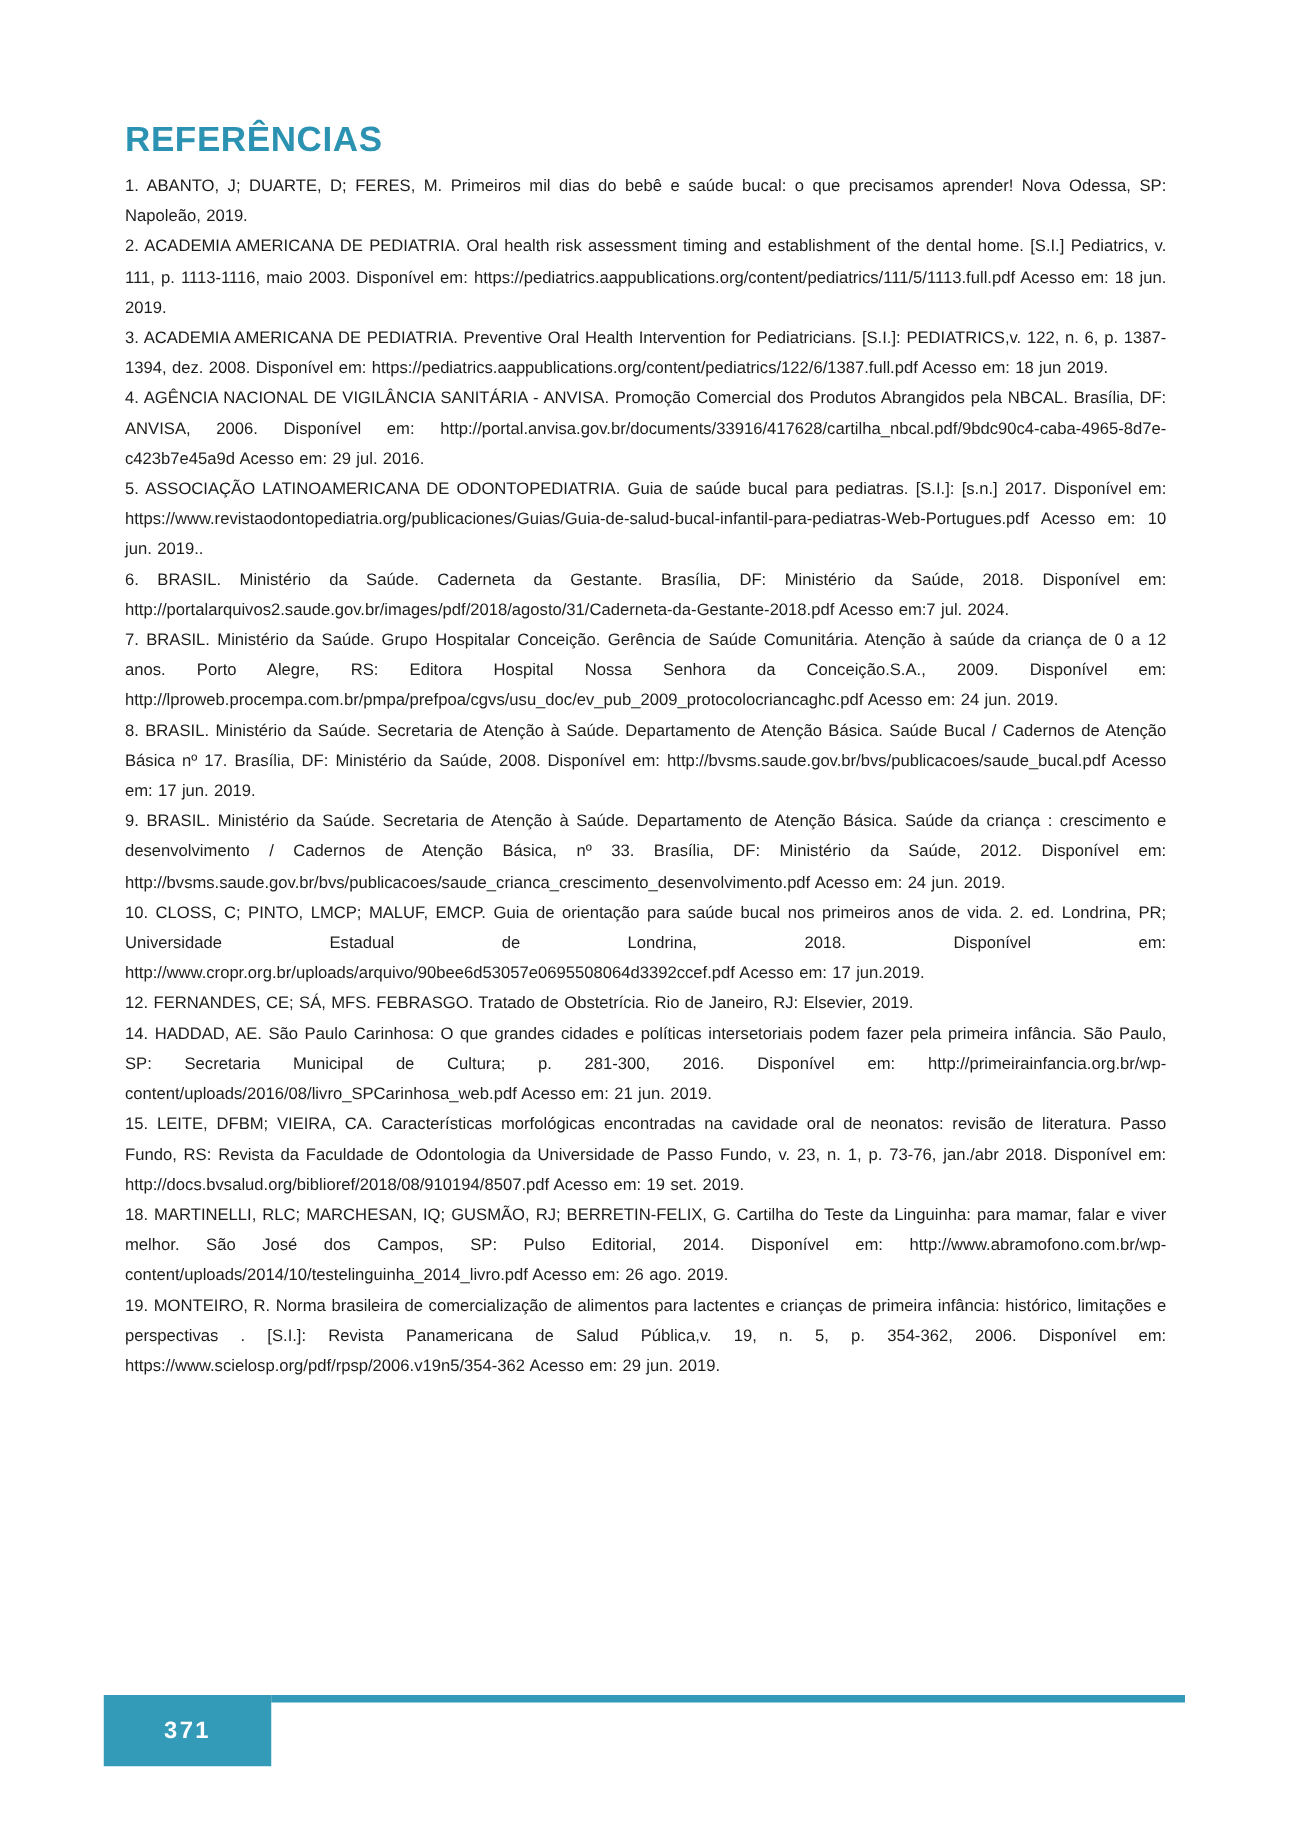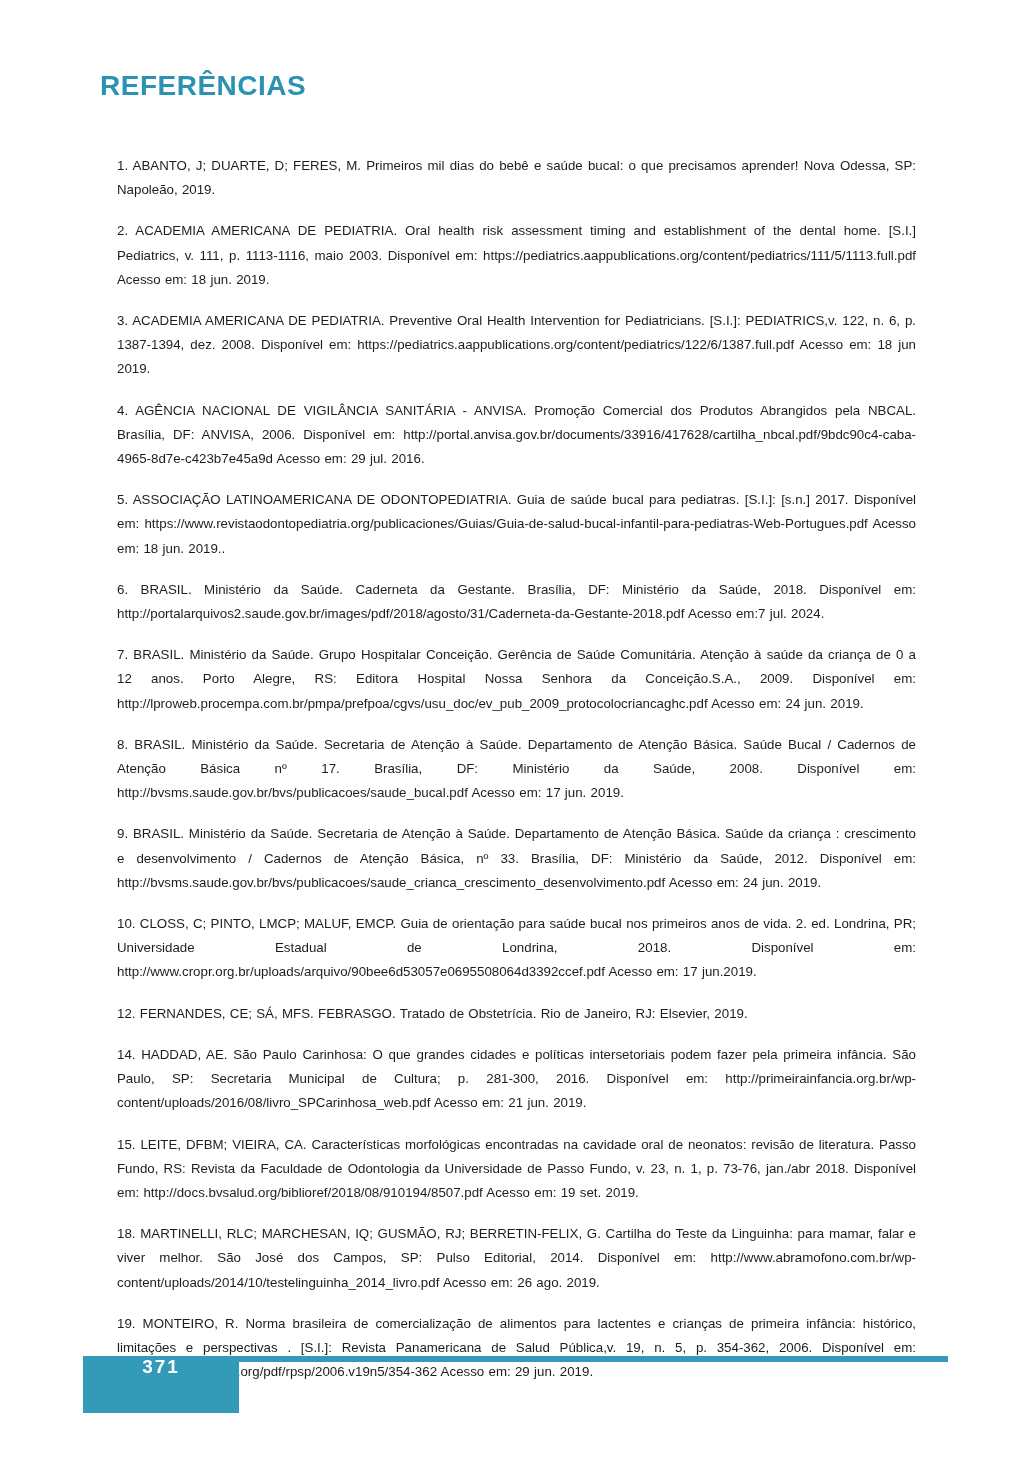--- a/index.html
+++ b/index.html
@@ -16,51 +16,51 @@
     overflow: hidden;
   }
   .page {
     position: absolute;
     inset: 0;
     background: #ffffff;
   }
   .title {
     position: absolute;
     left: 100px;
-    top: 70px;
+    top: 96px;
     margin: 0;
     font-size: 28px;
     font-weight: 700;
     letter-spacing: 0.5px;
     color: #2c92b1;
   }
   .refs {
     position: absolute;
     left: 100px;
     top: 137px;
     width: 833px;
   }
   .ref {
-    margin: 17px;
+    margin: 0;
     padding: 0;
     text-align: justify;
     font-size: 13.3px;
     line-height: 24.2px;
     color: #1d1d1b;
     word-spacing: 0.6px;
   }
   .footer-box {
     position: absolute;
     left: 83px;
     top: 1356px;
-    width: 156px;
+    width: 134px;
     height: 57px;
     background: #339ab8;
     display: flex;
-    align-items: flex-start;
+    align-items: center;
     justify-content: center;
   }
   .footer-box .num {
     color: #ffffff;
     font-weight: 700;
     font-size: 19px;
     letter-spacing: 2px;
   }
   .footer-rule {
     position: absolute;
@@ -76,21 +76,21 @@
 
 <div class="page">
 
   <h1 class="title">REFERÊNCIAS</h1>
 
   <div class="refs">
     <p class="ref">1. ABANTO, J; DUARTE, D; FERES, M. Primeiros mil dias do bebê e saúde bucal: o que precisamos aprender! Nova Odessa, SP: Napoleão, 2019.</p>
     <p class="ref">2. ACADEMIA AMERICANA DE PEDIATRIA. Oral health risk assessment timing and establishment of the dental home. [S.I.] Pediatrics, v. 111, p. 1113-1116, maio 2003. Disponível em: https://pediatrics.aappublications.org/content/pediatrics/111/5/1113.full.pdf  Acesso em: 18 jun. 2019.</p>
     <p class="ref">3. ACADEMIA AMERICANA DE PEDIATRIA. Preventive Oral Health Intervention for Pediatricians. [S.I.]: PEDIATRICS,v. 122, n. 6, p. 1387-1394, dez. 2008. Disponível em: https://pediatrics.aappublications.org/content/pediatrics/122/6/1387.full.pdf Acesso em: 18 jun 2019.</p>
     <p class="ref">4. AGÊNCIA NACIONAL DE VIGILÂNCIA SANITÁRIA - ANVISA. Promoção Comercial dos Produtos Abrangidos pela NBCAL. Brasília, DF: ANVISA, 2006. Disponível em: http://portal.anvisa.gov.br/documents/33916/417628/cartilha_nbcal.pdf/9bdc90c4-caba-4965-8d7e-c423b7e45a9d Acesso em: 29 jul. 2016.</p>
-    <p class="ref">5. ASSOCIAÇÃO LATINOAMERICANA DE ODONTOPEDIATRIA. Guia de saúde bucal para pediatras. [S.I.]: [s.n.] 2017. Disponível em: https://www.revistaodontopediatria.org/publicaciones/Guias/Guia-de-salud-bucal-infantil-para-pediatras-Web-Portugues.pdf Acesso em: 18 jun. 2019..</p>
+    <p class="ref">5. ASSOCIAÇÃO LATINOAMERICANA DE ODONTOPEDIATRIA. Guia de saúde bucal para pediatras. [S.I.]: [s.n.] 2017. Disponível em: https://www.revistaodontopediatria.org/publicaciones/Guias/Guia-de-salud-bucal-infantil-para-pediatras-Web-Portugues.pdf Acesso em: 10 jun. 2019..</p>
     <p class="ref">6. BRASIL. Ministério da Saúde. Caderneta da Gestante. Brasília, DF: Ministério da Saúde, 2018. Disponível em: http://portalarquivos2.saude.gov.br/images/pdf/2018/agosto/31/Caderneta-da-Gestante-2018.pdf Acesso em:7 jul. 2024.</p>
     <p class="ref">7. BRASIL. Ministério da Saúde. Grupo Hospitalar Conceição. Gerência de Saúde Comunitária. Atenção à saúde da criança de 0 a 12 anos. Porto Alegre, RS: Editora Hospital Nossa Senhora da Conceição.S.A., 2009. Disponível em: http://lproweb.procempa.com.br/pmpa/prefpoa/cgvs/usu_doc/ev_pub_2009_protocolocriancaghc.pdf Acesso em: 24 jun. 2019.</p>
     <p class="ref">8. BRASIL. Ministério da Saúde. Secretaria de Atenção à Saúde. Departamento de Atenção Básica. Saúde Bucal / Cadernos de Atenção Básica nº 17. Brasília, DF: Ministério da Saúde, 2008. Disponível em: http://bvsms.saude.gov.br/bvs/publicacoes/saude_bucal.pdf Acesso em: 17 jun. 2019.</p>
     <p class="ref">9. BRASIL. Ministério da Saúde. Secretaria de Atenção à Saúde. Departamento de Atenção Básica. Saúde da criança : crescimento e desenvolvimento / Cadernos de Atenção Básica, nº 33. Brasília, DF: Ministério da Saúde, 2012. Disponível em: http://bvsms.saude.gov.br/bvs/publicacoes/saude_crianca_crescimento_desenvolvimento.pdf Acesso em: 24 jun. 2019.</p>
     <p class="ref">10. CLOSS, C; PINTO, LMCP; MALUF, EMCP. Guia de orientação para saúde bucal nos primeiros anos de vida. 2. ed. Londrina, PR; Universidade Estadual de Londrina, 2018. Disponível em: http://www.cropr.org.br/uploads/arquivo/90bee6d53057e0695508064d3392ccef.pdf Acesso em: 17 jun.2019.</p>
     <p class="ref">12. FERNANDES, CE; SÁ, MFS. FEBRASGO. Tratado de Obstetrícia. Rio de Janeiro, RJ: Elsevier, 2019.</p>
     <p class="ref">14. HADDAD, AE. São Paulo Carinhosa: O que grandes cidades e políticas intersetoriais podem fazer pela primeira infância. São Paulo, SP: Secretaria Municipal de Cultura; p. 281-300, 2016. Disponível em: http://primeirainfancia.org.br/wp-content/uploads/2016/08/livro_SPCarinhosa_web.pdf Acesso em: 21 jun. 2019.</p>
     <p class="ref">15. LEITE, DFBM; VIEIRA, CA. Características morfológicas encontradas na cavidade oral de neonatos: revisão de literatura. Passo Fundo, RS: Revista da Faculdade de Odontologia da Universidade de Passo Fundo, v. 23, n. 1, p. 73-76, jan./abr 2018. Disponível em: http://docs.bvsalud.org/biblioref/2018/08/910194/8507.pdf Acesso em: 19 set. 2019.</p>
     <p class="ref">18. MARTINELLI, RLC; MARCHESAN, IQ; GUSMÃO, RJ; BERRETIN-FELIX, G. Cartilha do Teste da Linguinha: para mamar, falar e viver melhor. São José dos Campos, SP: Pulso Editorial, 2014. Disponível em: http://www.abramofono.com.br/wp-content/uploads/2014/10/testelinguinha_2014_livro.pdf Acesso em: 26 ago. 2019.</p>
     <p class="ref">19. MONTEIRO, R. Norma brasileira de comercialização de alimentos para lactentes e crianças de primeira infância: histórico, limitações e perspectivas . [S.I.]: Revista Panamericana de Salud Pública,v. 19, n. 5, p. 354-362, 2006. Disponível em: https://www.scielosp.org/pdf/rpsp/2006.v19n5/354-362 Acesso em: 29 jun. 2019.</p>

